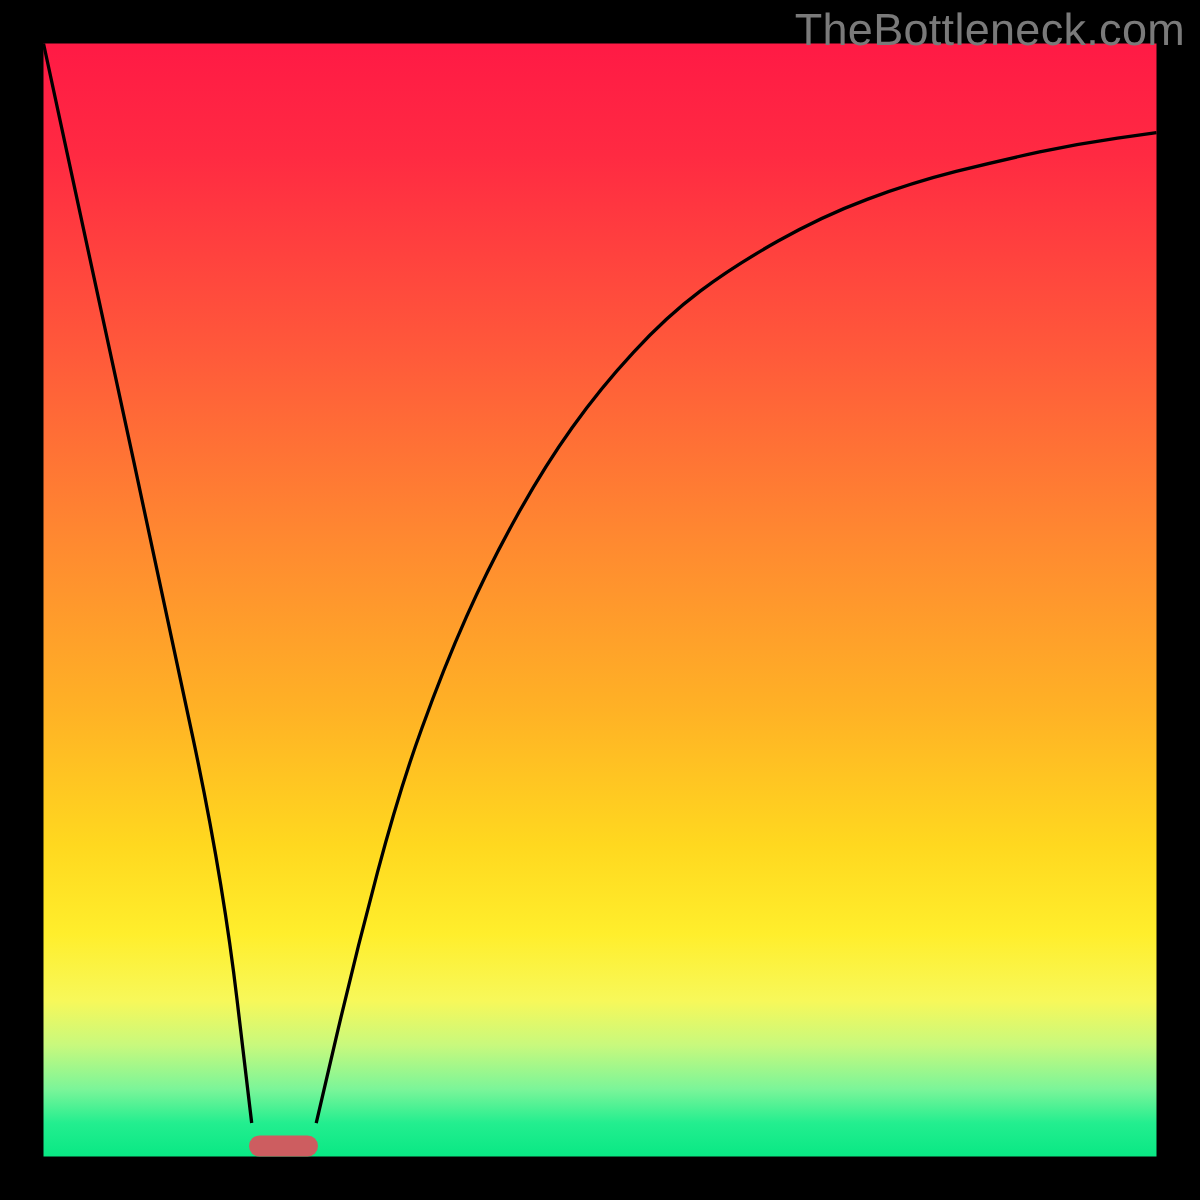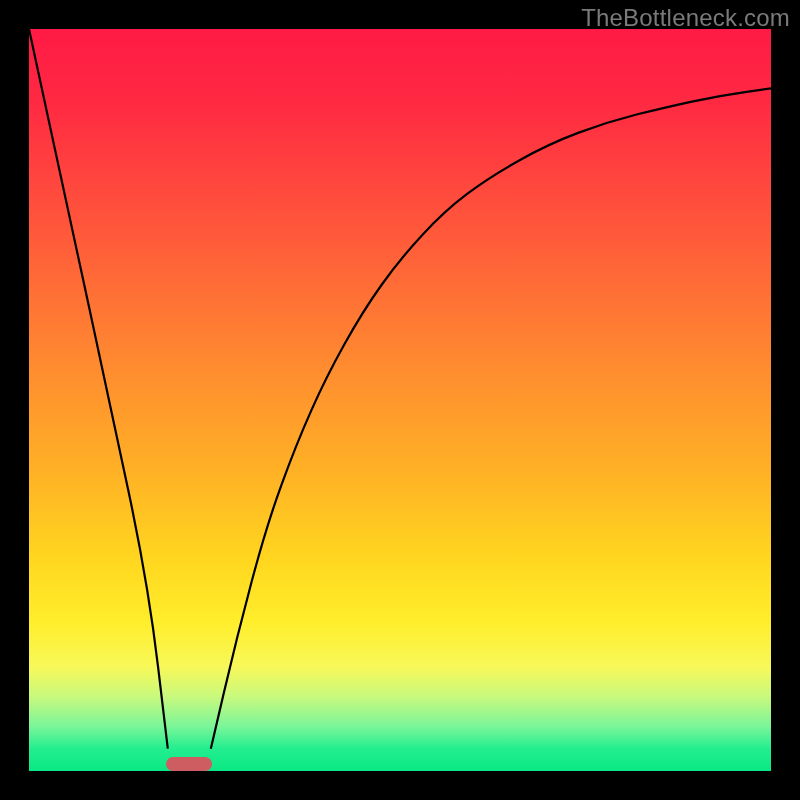--- a/index.html
+++ b/index.html
@@ -37,21 +37,21 @@
       #7af599 94%,
       #23ee8f 97%,
       #09e884 100%
     );
   }
   .watermark {
     position: absolute;
     top: 4px;
     right: 10px;
     color: #7a7a7a;
-    font-size: 24px;
+    font-size: 30px;
     letter-spacing: 0.2px;
     font-weight: 500;
     user-select: none;
     margin-left: 46px;
   }
   svg.curves {
     position: absolute;
     left: 0;
     top: 0;
     width: 742px;

